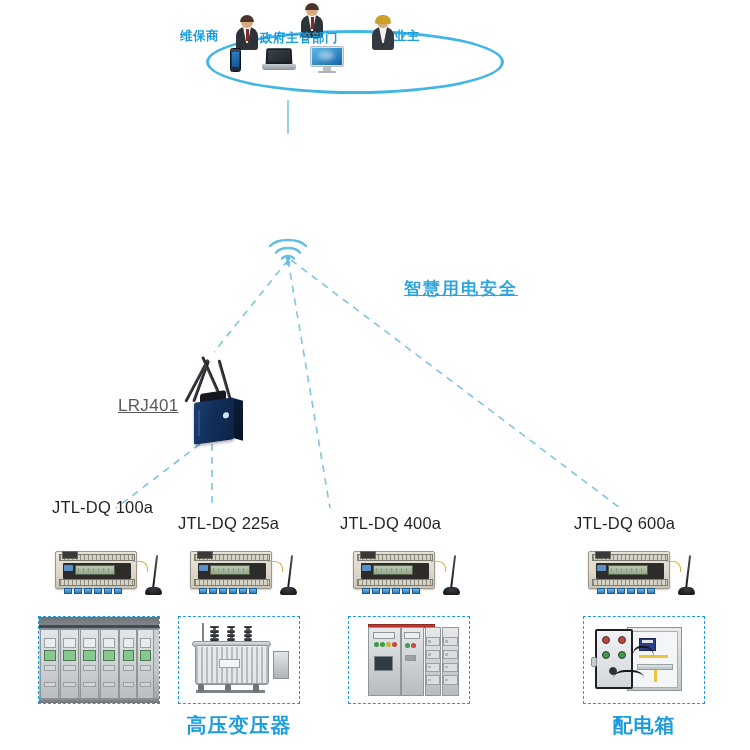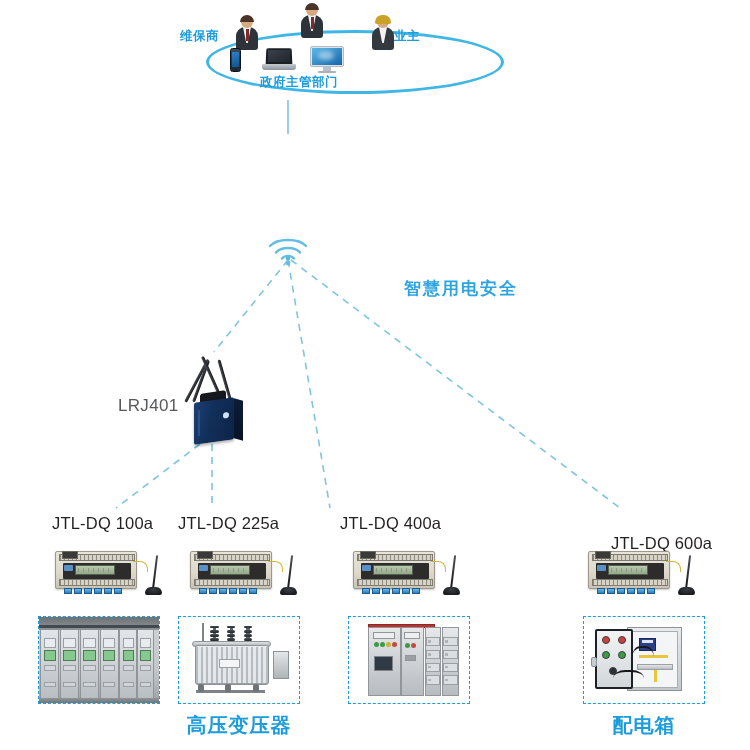--- a/index.html
+++ b/index.html
@@ -7,21 +7,21 @@
   body{
     width:750px;height:750px;
     background:#ffffff;
     font-family:"Liberation Sans","DejaVu Sans",sans-serif;
     overflow:hidden;
     position:relative;
   }
   #stage{position:relative;width:750px;height:750px;}
 
   
-  .abs{position:absolute;}
+  .abs{position:absolute;text-decoration:underline;}
 
   
   #wires{position:absolute;left:0;top:0;width:750px;height:750px;pointer-events:none;}
 
   
   #stakeholders{left:182px;top:4px;width:390px;height:100px;}
   .ellipse{
     position:absolute;left:24px;top:26px;width:298px;height:64px;
     border:3px solid #3fb6e4;border-radius:50%/50%;
     background:#ffffff;
@@ -226,21 +226,21 @@
         <div class="p-hair"></div>
     </div>
     <div class="person female" style="left:188px;top:12px;">
       <div class="p-body"></div>
         <div class="p-shirt"></div>
       <div class="p-head"></div>
         <div class="p-hair"></div>
     </div>
 
     <div class="stake-label" style="left:-2px;top:24px;">维保商</div>
-    <div class="stake-label" style="left:78px;top:26px;margin-top:44px;">政府主管部门</div>
+    <div class="stake-label" style="left:78px;top:26px;">政府主管部门</div>
     <div class="stake-label" style="left:212px;top:24px;">业主</div>
 
     <div class="dev-icon ic-phone" style="left:48px;top:44px;">
         <i></i>
       </div>
     <div class="dev-icon ic-laptop" style="left:80px;top:44px;">
       <div class="lid"></div>
         <div class="scr"></div>
         <div class="base"></div>
     </div>
@@ -274,24 +274,24 @@
     <div class="ant" style="left:60px;top:10px;width:3.4px;height:46px;transform:rotate(-16deg);transform-origin:bottom center;"></div>
     <div class="r-neck"></div>
     <div class="r-body">
       <div class="strip"></div>
       <div class="side"></div>
       <div class="led"></div>
     </div>
   </div>
   <div class="abs" id="router-label">LRJ401</div>
 
-  <div class="jtl-label" style="left:52px;top:514px;text-align:center;">JTL-DQ 100a</div>
+  <div class="jtl-label" style="left:52px;top:498px;text-align:center;">JTL-DQ 100a</div>
   <div class="jtl-label" style="left:178px;top:514px;">JTL-DQ 225a</div>
   <div class="jtl-label" style="left:340px;top:514px;">JTL-DQ 400a</div>
-  <div class="jtl-label" style="left:611px;top:514px;margin-top:20px;">JTL-DQ 600a</div>
+  <div class="jtl-label" style="left:574px;top:514px;">JTL-DQ 600a</div>
 
   <div class="jtl-dev" style="left:55px;top:547px;">
     <div class="din">
       <div class="term top"></div>
       <div class="blk"></div>
       <div class="face">
           <div class="brand"></div>
           <div class="lcd"></div>
         </div>
       <div class="btns">

